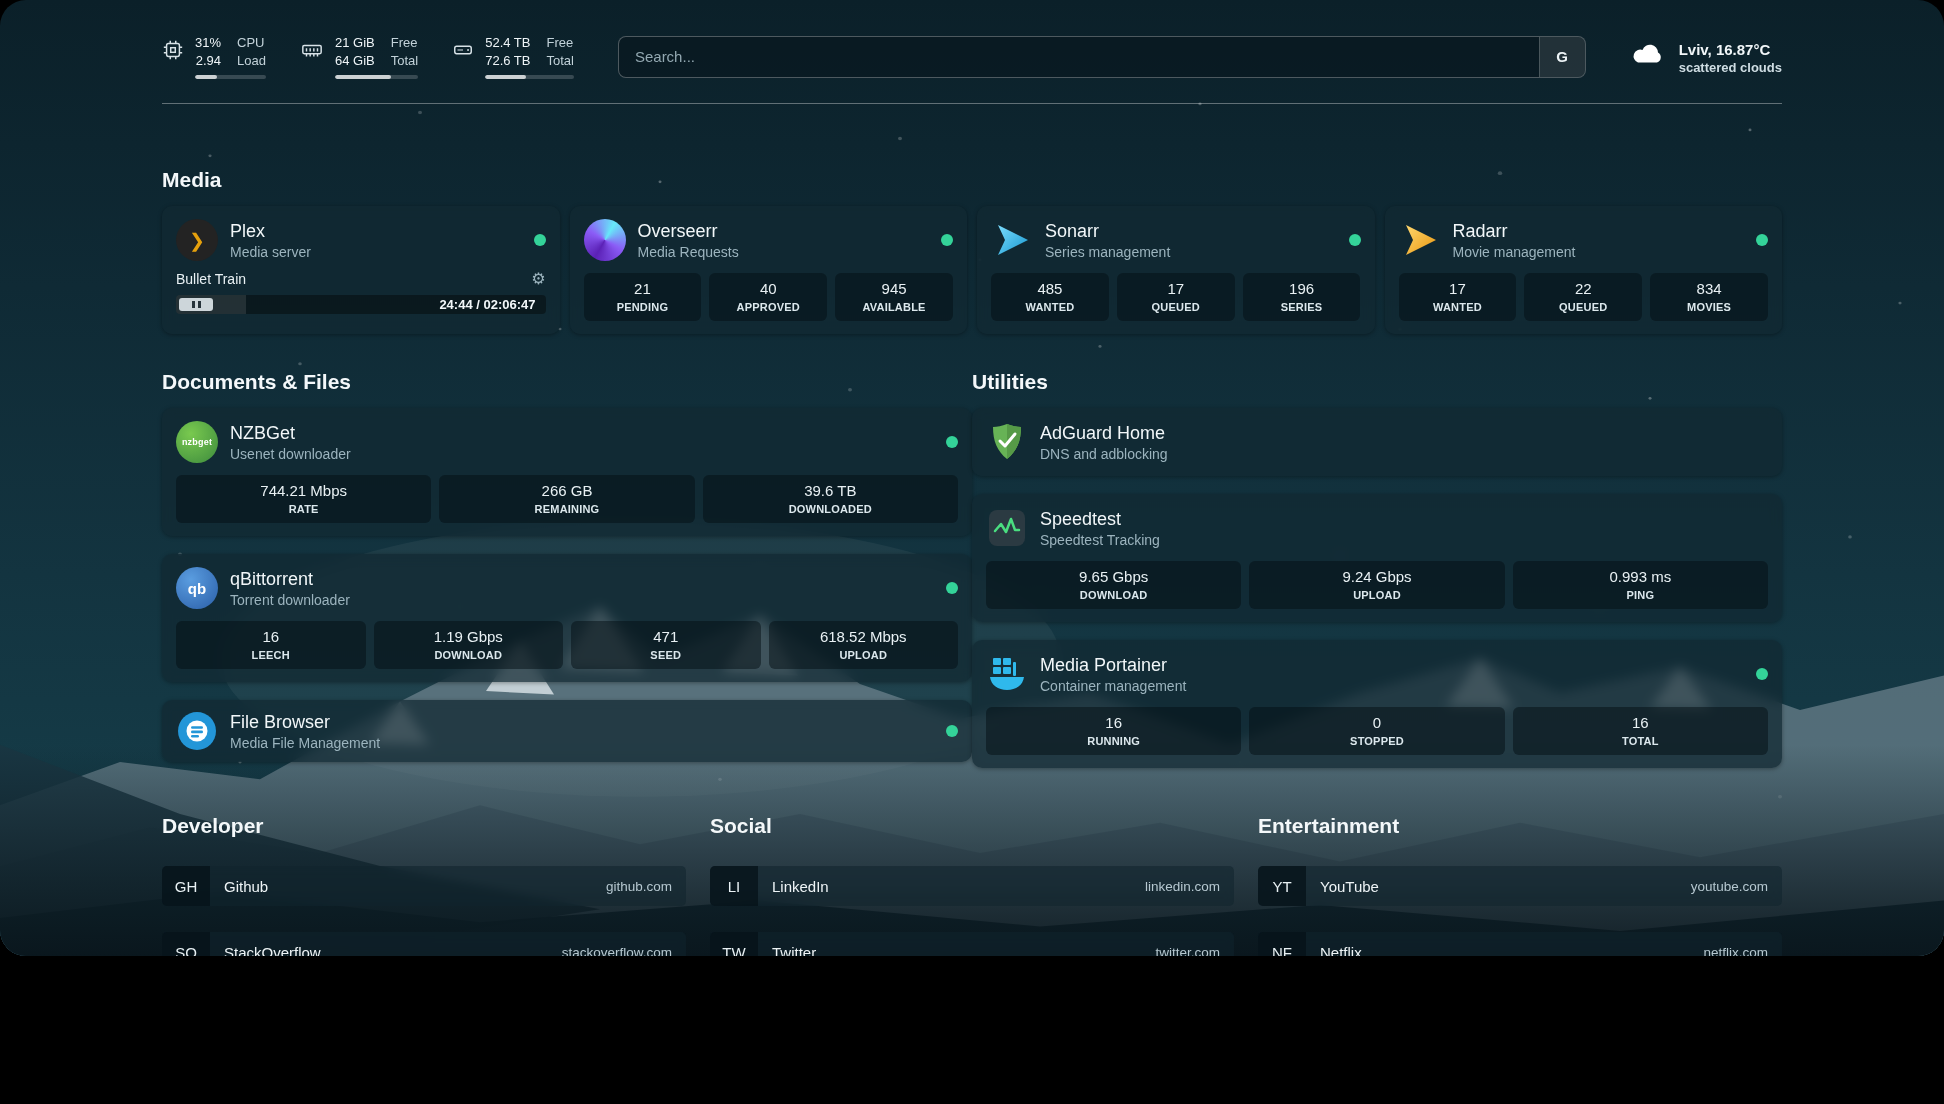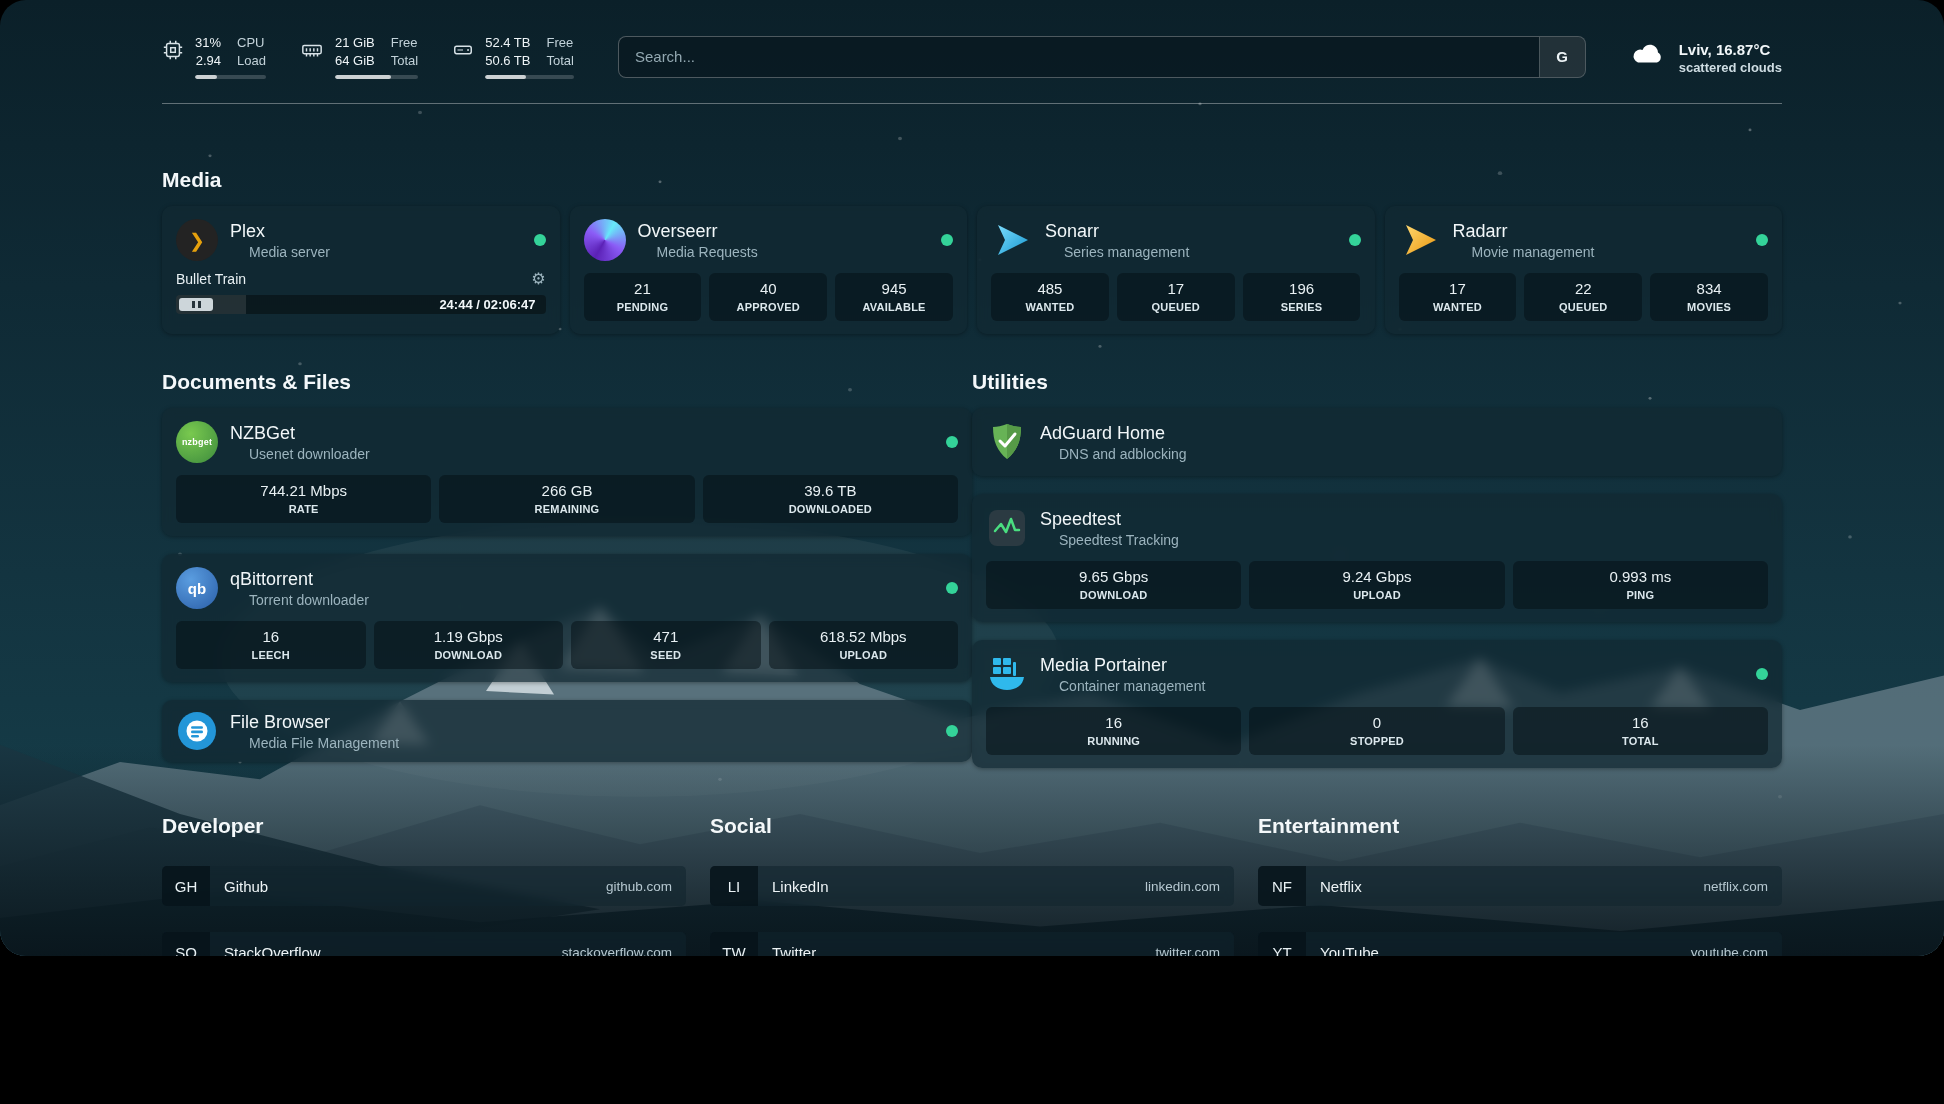--- a/index.html
+++ b/index.html
@@ -50,21 +50,21 @@
   .media-section { margin-top:64px; }
   .grid4 { margin-top:14px; display:grid; grid-template-columns:repeat(4,1fr); gap:10px; }
 
   .card { background:rgba(18,40,50,.74); border-radius:10px; padding:13px 14px;
     backdrop-filter:blur(6px); box-shadow:0 1px 4px rgba(0,0,0,.35); cursor:pointer; }
   .card-header { display:flex; align-items:center; gap:12px; }
   .svc-icon { width:42px; height:42px; flex:none; display:flex; align-items:center;
     justify-content:center; border-radius:50%; overflow:hidden; }
   .svc-icon.bare { border-radius:0; background:transparent; }
   .svc-name { font-size:18px; font-weight:500; color:#f2f7f9; line-height:1.15; }
-  .svc-desc { font-size:14px; color:#9cb4be; margin-top:3px;margin-left:19px; }
+  .svc-desc { font-size:14px; color:#9cb4be; margin-top:3px; }
   .status-dot { width:12px; height:12px; border-radius:50%; background:#34d399; margin-left:auto; flex:none; }
 
   .stats-row { display:flex; gap:8px; margin-top:12px; }
   .stat { flex:1; background:rgba(4,14,19,.5); border-radius:6px; padding:7px 4px 8px; text-align:center; }
   .stat-value { font-size:15px; color:#e9f1f4; }
   .stat-label { font-size:11px; font-weight:700; letter-spacing:.2px; color:#dce8ed; margin-top:4px; }
 
   .two-col { margin-top:36px; display:grid; grid-template-columns:1fr 1fr; gap:0; align-items:start; }
   .col-cards { margin-top:14px; display:flex; flex-direction:column; gap:18px; }
   .card.slim { padding:10px 14px; }
@@ -212,21 +212,21 @@
             <svg width="22" height="22" viewBox="0 0 24 24" fill="none" stroke="#e3edf2" stroke-width="1.6">
               <rect x="3" y="8" width="18" height="8" rx="2"></rect>
               <circle cx="17.5" cy="12" r="1" fill="#e3edf2" stroke="none"></circle>
                 <path d="M6 12h6" opacity=".7"></path>
             </svg>
           </span>
           <div>
             <div class="res-top">
               <div class="res-nums">
                 <div>52.4 TB</div>
-                <div>50.6 TB</div>
+                <div>72.6 TB</div>
               </div>
               <div class="res-labels">
                 <div>Free</div>
                 <div>Total</div>
               </div>
             </div>
             <div class="res-bar">
               <span class="res-fill" style="width: 46%;"></span>
             </div>
           </div>
@@ -585,28 +585,28 @@
             <span class="bm-name">Twitter</span>
             <span class="bm-url">twitter.com</span>
           </div>
         </div>
       </section>
 
       <section>
         <h2 class="section-title">Entertainment</h2>
         <div class="bm-rows">
           <div class="bm-row">
+            <span class="bm-abbr">YT</span>
+            <span class="bm-name">YouTube</span>
+            <span class="bm-url">youtube.com</span>
+          </div>
+          <div class="bm-row">
             <span class="bm-abbr">NF</span>
             <span class="bm-name">Netflix</span>
             <span class="bm-url">netflix.com</span>
-          </div>
-          <div class="bm-row">
-            <span class="bm-abbr">YT</span>
-            <span class="bm-name">YouTube</span>
-            <span class="bm-url">youtube.com</span>
           </div>
           <div class="bm-row">
             <span class="bm-abbr">RE</span>
             <span class="bm-name">Reddit</span>
             <span class="bm-url">reddit.com</span>
           </div>
         </div>
       </section>
     </div>
 

